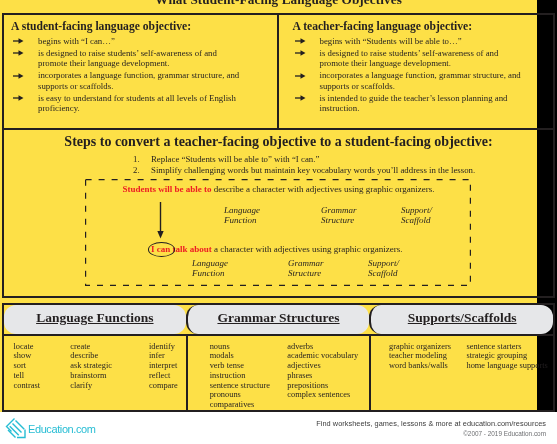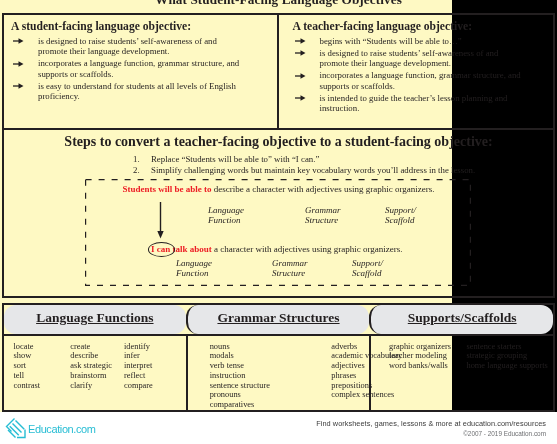--- a/index.html
+++ b/index.html
@@ -1,18 +1,18 @@
 <!DOCTYPE html>
 <html><head>
 <meta charset="utf-8">
 <style>
   html,body{margin:0;padding:0;}
   body{width:557px;height:444px;background:#000000;overflow:hidden;
        font-family:"Liberation Serif",serif;-webkit-font-smoothing:antialiased;}
-  .page{position:relative;width:452px;height:444px;background:#fef9c3;}
+  .page{position:relative;width:496px;height:444px;background:#fde047;padding-left:41px;}
 
   
   .page-title{position:absolute;left:0;top:-8px;width:557px;text-align:center;
      font-size:13.2px;font-weight:bold;color:#231f20;letter-spacing:.1px;}
 
   
   .outer{position:absolute;left:2px;top:12.5px;width:553px;height:285px;
      border:2.5px solid #231f20;box-sizing:border-box;}
 
   .toprow{display:flex;height:115px;box-sizing:border-box;border-bottom:2.5px solid #231f20;}
@@ -33,21 +33,21 @@
      padding-left:141px;position:relative;}
   .mid-steps li .num{position:absolute;left:123px;}
 
   
   .dash{position:absolute;left:85px;top:179px;width:386px;height:107px;}
   .dash-svg{position:absolute;left:0;top:0;width:386px;height:107px;pointer-events:none;}
   .ex{position:absolute;font-size:9px;line-height:10px;color:#231f20;white-space:nowrap;font-family:Liberation Serif, serif;}
   .ex .red{color:#ed1c24;font-weight:bold;}
   .ex1{left:37.5px;top:5px;}
   .ex2{left:66px;top:65px;}
-  .labels{position:absolute;left:0;top:0;width:100%;height:100%;
+  .labels{position:absolute;left:16px;top:0;width:100%;height:100%;
      font-size:9px;line-height:10.2px;font-style:italic;color:#231f20;pointer-events:none;}
   .labels span{position:absolute;white-space:nowrap;}
   .labels i{display:block;font-style:italic;}
   .lab1 .l-a{left:123px;top:26px;}
   .lab1 .l-b{left:220px;top:26px;}
   .lab1 .l-c{left:300px;top:26px;}
   .lab2 .l-a{left:91px;top:79px;}
   .lab2 .l-b{left:187px;top:79px;}
   .lab2 .l-c{left:267px;top:79px;}
   .arrow-down{position:absolute;left:70px;top:23px;width:11px;height:37px;}
@@ -62,23 +62,23 @@
       box-sizing:border-box;padding-bottom:3px;border-radius:12px;}
   .th + .th{border-left:2px solid #231f20;}
   .th span{font-size:13.5px;font-weight:bold;color:#231f20;text-decoration:underline;text-underline-offset:1px;}
   .tbody{display:flex;flex:1;}
   .td{flex:1;box-sizing:border-box;padding:8px 0 0 0;position:relative;}
   .td + .td{border-left:2px solid #231f20;}
   .wcol{position:absolute;top:5.5px;}
   .wcol div{font-size:8.4px;line-height:9.8px;color:#231f20;white-space:nowrap;}
   .td:nth-child(1) .wcol:nth-child(1){left:9.5px;}
   .td:nth-child(1) .wcol:nth-child(2){left:66.3px;}
-  .td:nth-child(1) .wcol:nth-child(3){left:120px;}
+  .td:nth-child(1) .wcol:nth-child(3){left:145px;}
   .td:nth-child(2) .wcol:nth-child(1){left:22px;}
-  .td:nth-child(2) .wcol:nth-child(2){left:99.6px;margin-left:44px;}
+  .td:nth-child(2) .wcol:nth-child(2){left:99.6px;}
   .td:nth-child(3) .wcol:nth-child(1){left:17.7px;}
   .td:nth-child(3) .wcol:nth-child(2){left:95.1px;}
 
   
   .footer{position:absolute;left:0;top:412px;width:557px;height:32px;background:#ffffff;}
   .logo{position:absolute;left:3px;top:5px;display:flex;align-items:center;}
   .logo-txt{font-family:"Liberation Sans",sans-serif;font-size:11px;color:#27bdd4;
      margin-left:-1px;letter-spacing:-.4px;}
   .fr{position:absolute;right:11px;top:7px;text-align:right;
      font-family:"Liberation Sans",sans-serif;}
@@ -90,20 +90,24 @@
 
 <div class="page">
 
   <div class="page-title">What Student-Facing Language Objectives</div>
 
   <div class="outer">
     <div class="toprow">
       <div class="topcell first">
         <div class="tc-head">A student-facing language objective:</div>
         <ul class="blist">
+          <li><svg class="arw" viewBox="0 0 22 12">
+                <path d="M0 6 H13.5" fill="none" stroke="#231f20" stroke-width="2.6"></path>
+                <path d="M11 0.5 L21 6 L11 11.5 Z" fill="#231f20"></path>
+              </svg><span>begins with “I can…”</span></li>
           <li><svg class="arw" viewBox="0 0 22 12">
                 <path d="M0 6 H13.5" fill="none" stroke="#231f20" stroke-width="2.6"></path>
                 <path d="M11 0.5 L21 6 L11 11.5 Z" fill="#231f20"></path>
               </svg><span>is designed to raise students’ self-awareness of and promote their language development.</span></li>
           <li><svg class="arw" viewBox="0 0 22 12">
                 <path d="M0 6 H13.5" fill="none" stroke="#231f20" stroke-width="2.6"></path>
                 <path d="M11 0.5 L21 6 L11 11.5 Z" fill="#231f20"></path>
               </svg><span>incorporates a language function, grammar structure, and supports or scaffolds.</span></li>
           <li><svg class="arw" viewBox="0 0 22 12">
                 <path d="M0 6 H13.5" fill="none" stroke="#231f20" stroke-width="2.6"></path>

